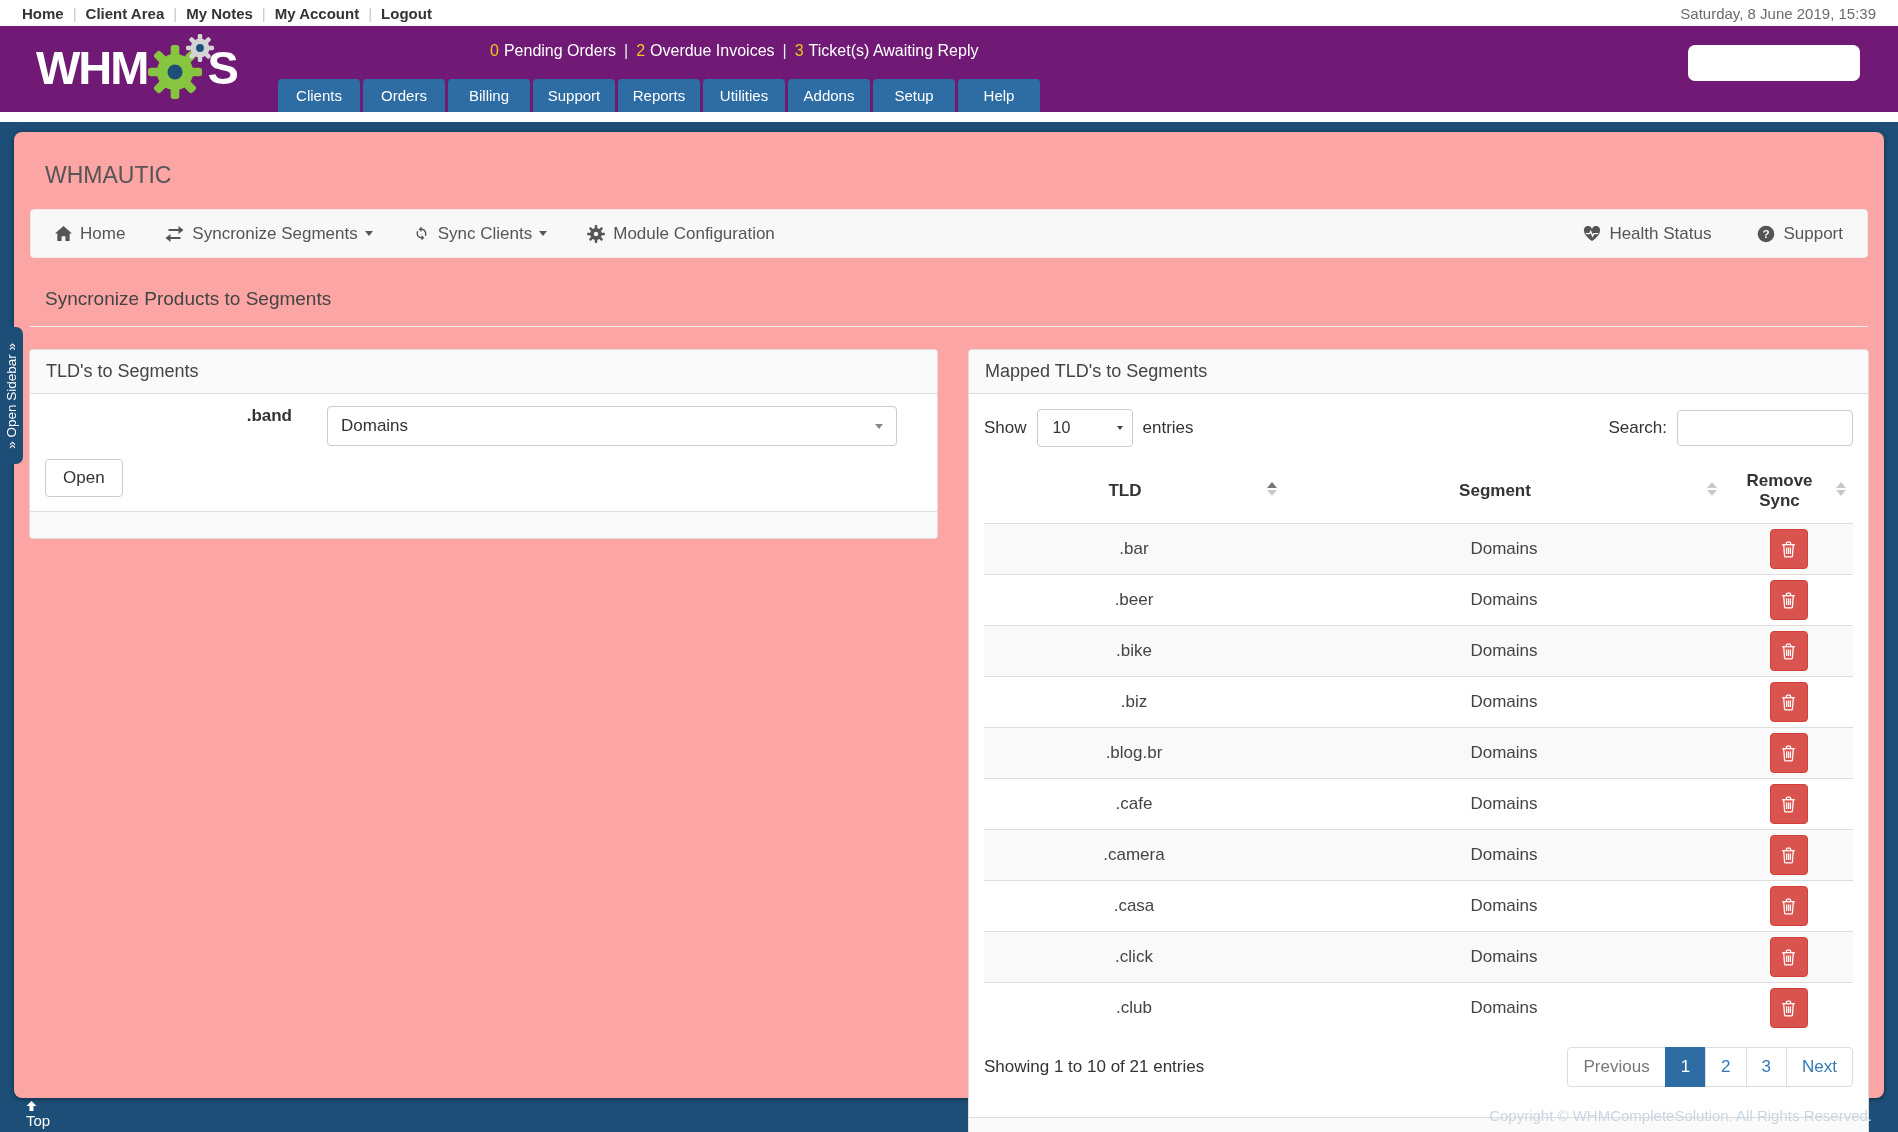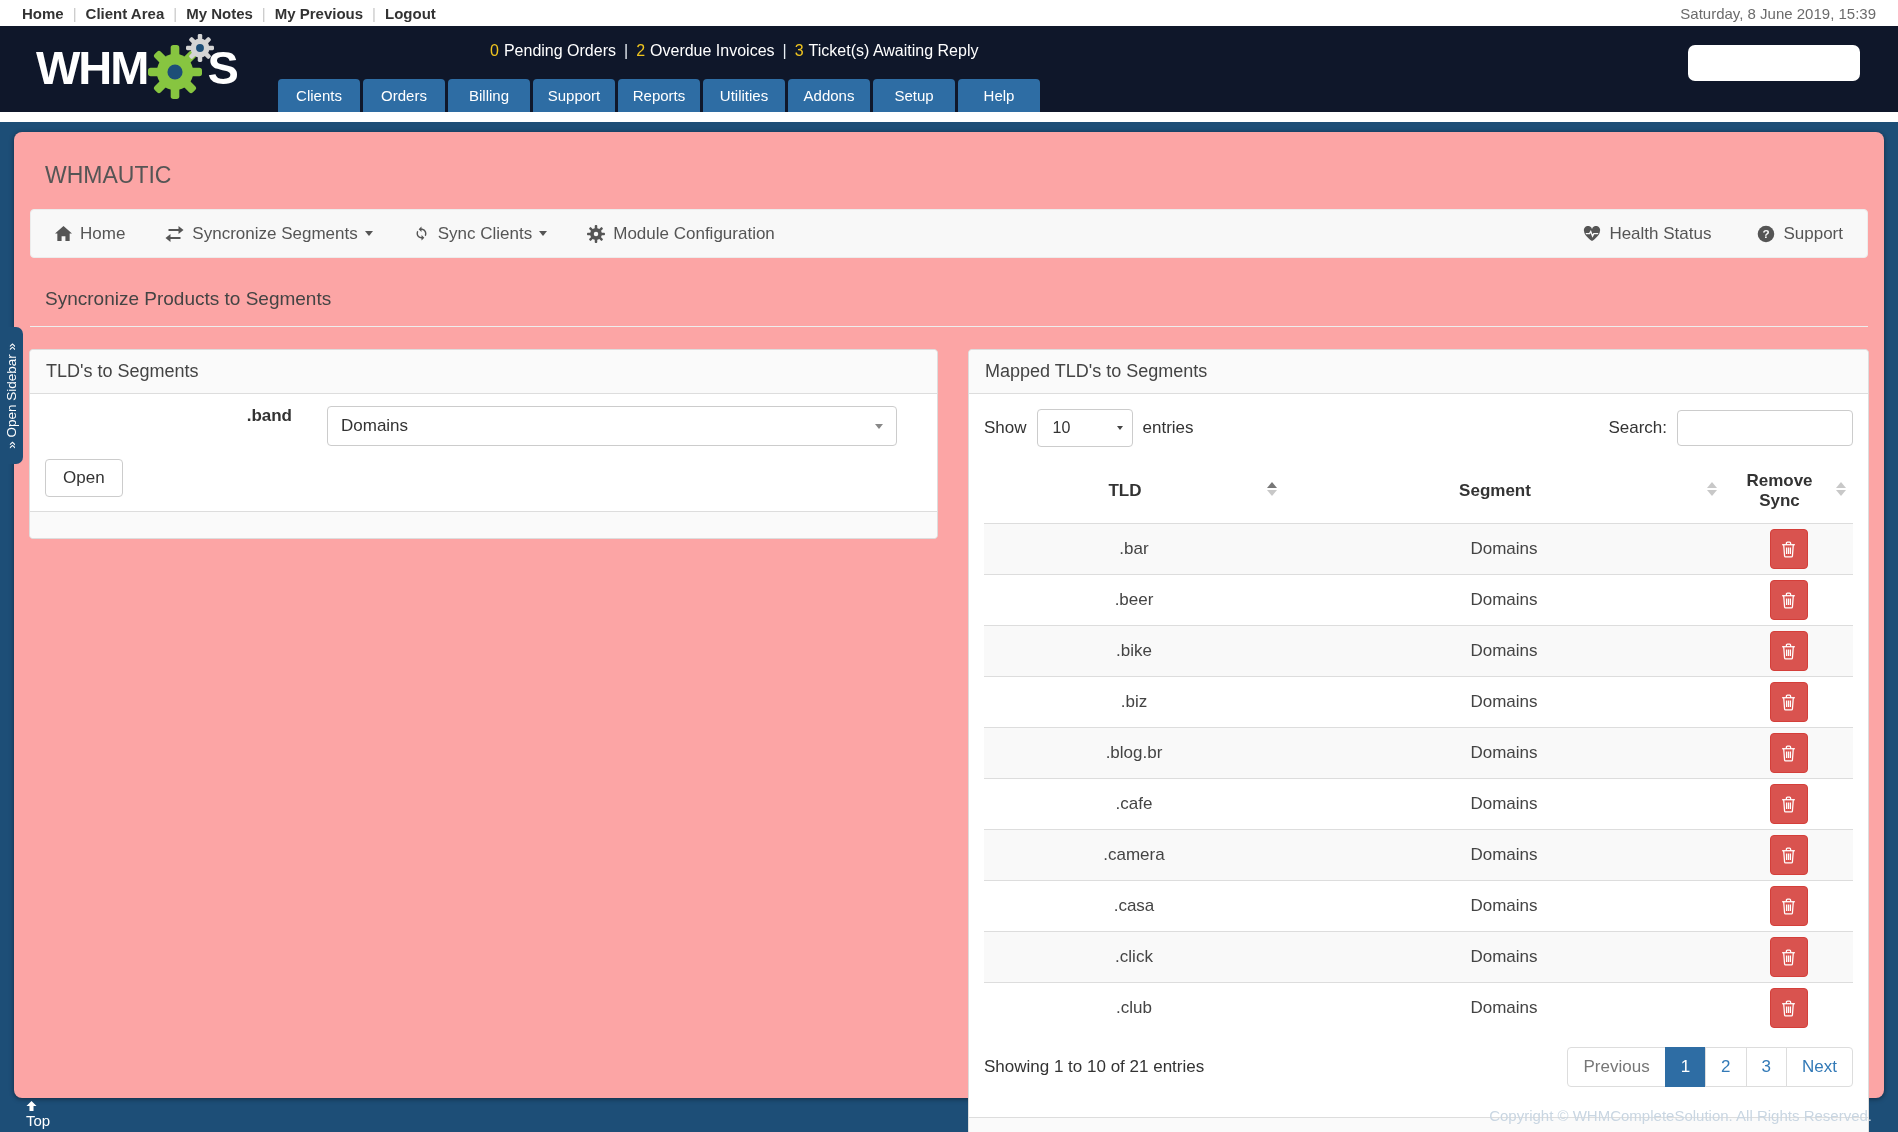--- a/index.html
+++ b/index.html
@@ -15,21 +15,21 @@
   .topbar {
     height:26px; background:#ffffff;
     display:flex; align-items:center;
     padding:0 22px; font-size:15px;
   }
   .topbar a { color:#333; font-weight:700; text-decoration:none; cursor:pointer; }
   .topbar .sep { color:#c9c9c9; margin:0 9px; font-weight:400; }
   .topbar .date { margin-left:auto; color:#6b6b6b; font-weight:400; }
 
   
-  .header { height:86px; background:#0f172a; position:relative; }
+  .header { height:86px; background:#701a75; position:relative; }
   .logo { position:absolute; left:36px; top:7px; display:flex; align-items:center; cursor:pointer; }
   .logo .word { color:#fff; font-size:47px; font-weight:700; letter-spacing:-2px; line-height:70px; }
   .logo .gearwrap { position:relative; width:58px; height:66px; margin:0 1px; }
   .logo .gear-big { position:absolute; left:0; top:10px; }
   .logo .gear-small { position:absolute; right:-8px; top:-1px; }
 
   .alerts { position:absolute; left:490px; top:16px; font-size:16px; color:#fff; display:flex; align-items:center; }
   .alerts .num { color:#efc41f; margin-right:5px; }
   .alerts .sep { color:#e8eef4; margin:0 8px; }
   .alerts .seg { display:flex; align-items:center; cursor:pointer; }
@@ -169,21 +169,21 @@
 </head>
 <body>
 
 <div class="topbar">
   <a>Home</a>
     <span class="sep">|</span>
   <a>Client Area</a>
     <span class="sep">|</span>
   <a>My Notes</a>
     <span class="sep">|</span>
-  <a>My Previous</a>
+  <a>My Account</a>
     <span class="sep">|</span>
   <a>Logout</a>
   <span class="date">Saturday, 8 June 2019, 15:39</span>
 </div>
 
 <div class="header">
 
   <div class="logo">
     <span class="word">WHM</span>
     <span class="gearwrap">

